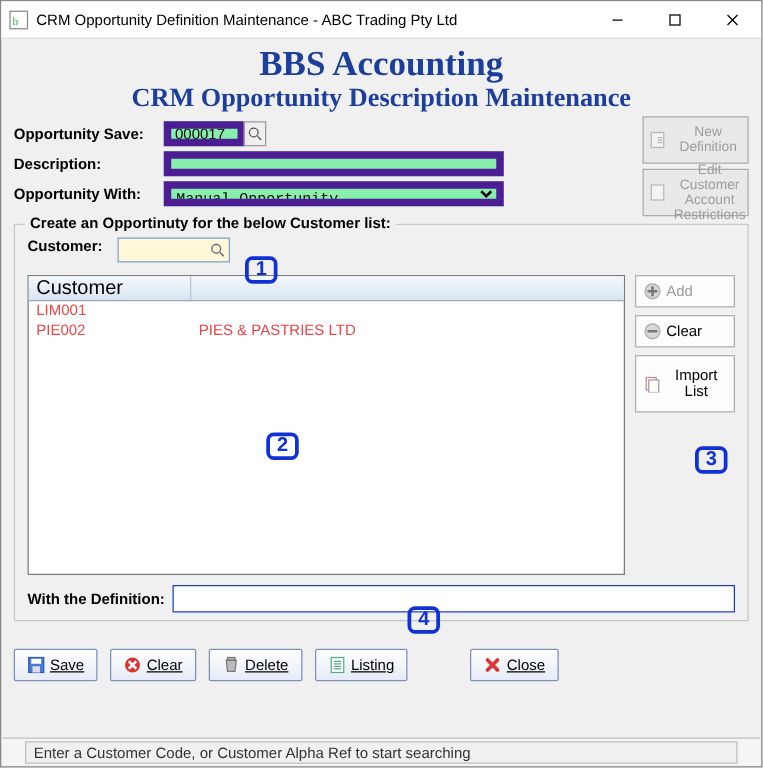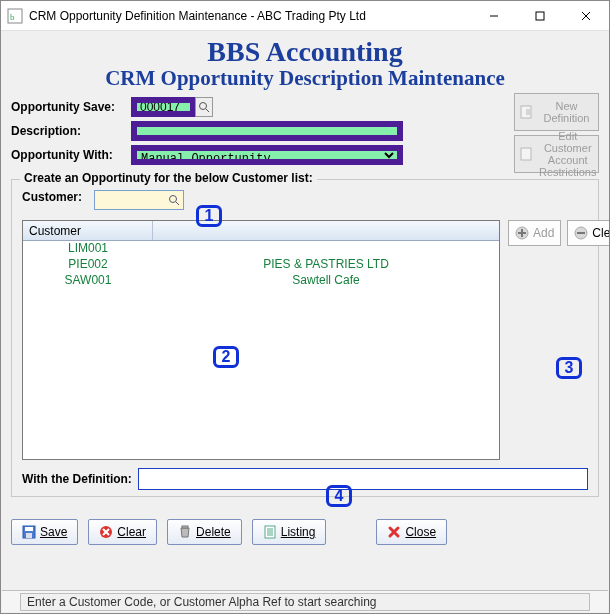--- a/index.html
+++ b/index.html
@@ -127,34 +127,34 @@
     background: #fff;
     flex: 1;
     height: 240px;
     position: relative;
   }
   .grid-head {
     display: flex;
     background: linear-gradient(#f4f8fd, #d9e5f3);
     border-bottom: 1px solid #9aa8c0;
     height: 20px;
-    font-size: 12px;
+    font-size: 16px;
     align-items: center;
     color: #000;
   }
   .grid-head .col { padding: 0 6px; border-right: 1px solid #b8c3d8; height:100%; display:flex; align-items:center; }
   .grid-head .col.c1 { width: 130px; }
   .grid-head .col.c2 { flex: 1; }
   .grid-body .gr {
-    display: flex; font-size: 12px; color:#15803d; height:16px;text-align:center;
+    display: flex; font-size: 12px; color:#ef4444; height:16px;
   }
   .grid-body .gr .c1 { width:130px; padding:0 6px; }
   .grid-body .gr .c2 { flex:1; padding:0 6px; }
 
-  .grid-side { width: 80px; display:flex; flex-direction:row; gap:6px; }
+  .grid-side { width: 80px; display:flex; flex-direction:column; gap:6px; }
   .gbtn {
     height: 26px;
     border:1px solid #adadad;
     background:#fdfdfd;
     display:flex; align-items:center; justify-content:flex-start;
     gap:4px; padding:0 6px;
     font-size:12px;
     cursor:default;
   }
   .gbtn .ic { width:14px; height:14px; display:inline-flex; align-items:center; justify-content:center; }
@@ -309,24 +309,20 @@
           <div class="col c1">Customer</div>
         </div>
         <div class="grid-body">
           <div class="gr">
             <div class="c1">LIM001</div>
           </div>
           <div class="gr">
             <div class="c1">PIE002</div>
             <div class="c2">PIES &amp; PASTRIES LTD</div>
           </div>
-          <div class="gr">
-            <div class="c1">SAW001</div>
-            <div class="c2">Sawtell Cafe</div>
-          </div>
         </div>
       </div>
       <div class="grid-side">
         <div class="gbtn disabled">
           <span class="ic">
             <svg width="14" height="14" viewBox="0 0 14 14">
                 <circle cx="7" cy="7" r="6" fill="#d8d8d8" stroke="#aaa"></circle>
                 <path d="M7 3 v8 M3 7 h8" stroke="#777" stroke-width="2"></path>
               </svg>
           </span>

